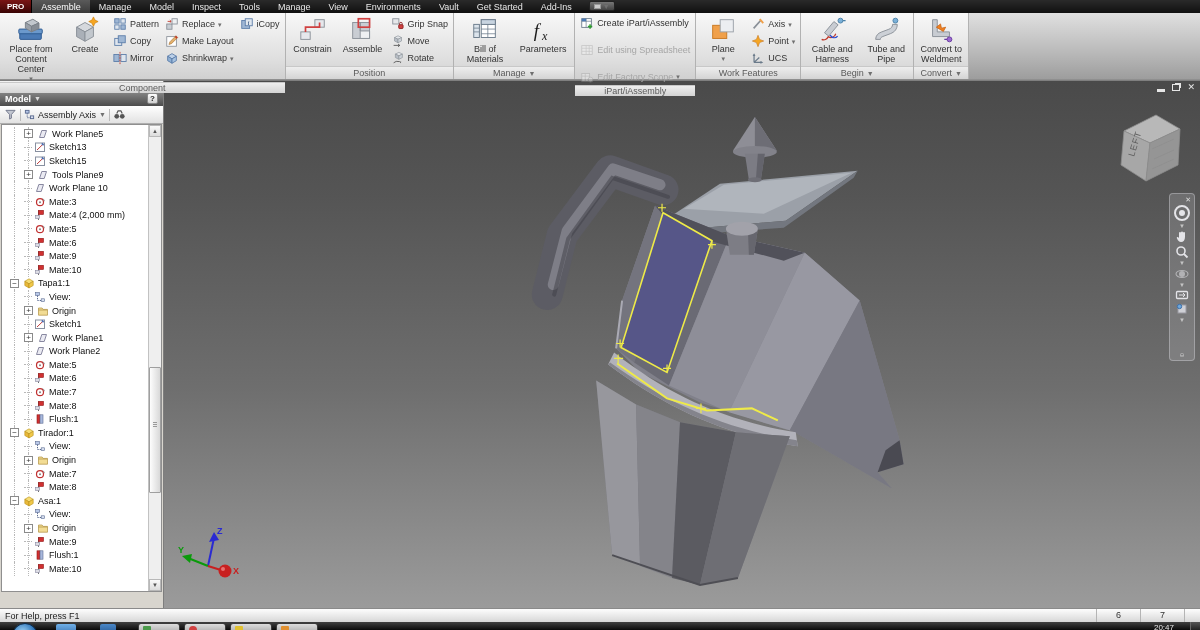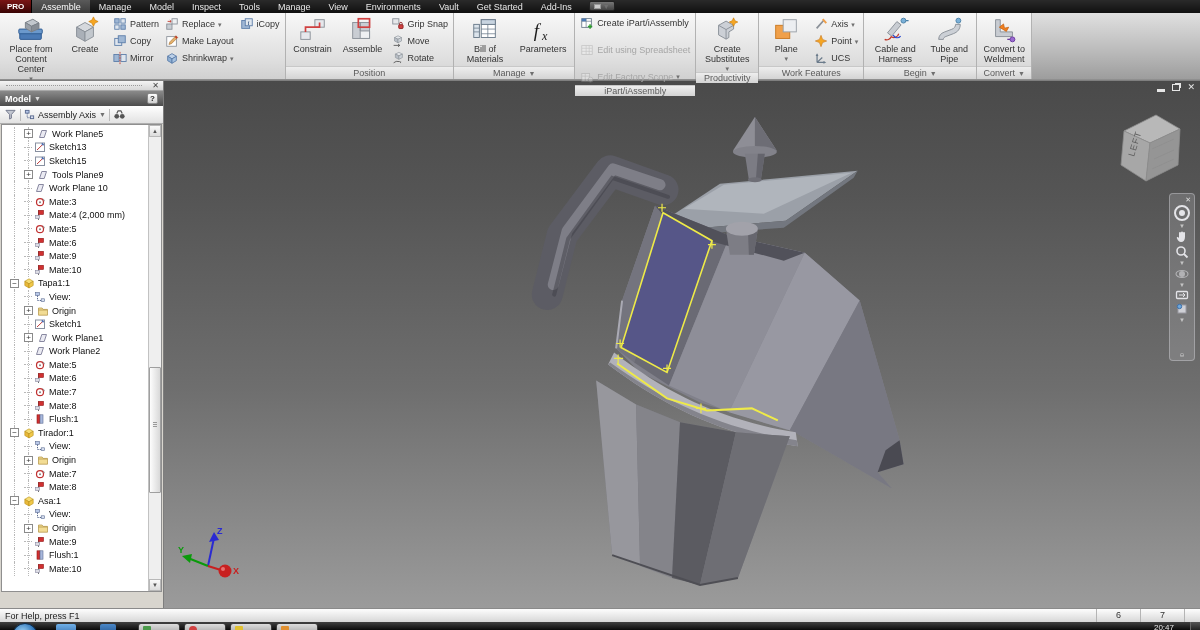--- a/index.html
+++ b/index.html
@@ -214,20 +214,23 @@
                 <svg viewBox="0 0 16 16">
                   <rect x="2" y="4" width="9" height="9" fill="#9fb7d4" stroke="#5a7ca8"></rect>
                   <rect x="6" y="2" width="8" height="8" fill="#dfe6ee" stroke="#5a7ca8"></rect>
                   <text x="8.5" y="9.5" font-size="8" fill="#1a3a6a" font-style="italic" font-family="Liberation Serif, serif">i</text>
                 </svg>
               </span>
               <span>iCopy</span>
             </div>
           </div>
         </div>
+        <div class="rgroup-label">
+          <span>Component</span>
+        </div>
       </div>
       <div class="rgroup">
         <div class="rgroup-items">
           <div class="btn-big narrow">
             <div class="ic">
               <span style="display: inline-flex;">
                 <svg viewBox="0 0 32 32">
                   <rect x="3" y="18" width="10" height="8" fill="#e6e8ec" stroke="#8a9098"></rect>
                   <rect x="18" y="5" width="10" height="8" fill="#e6e8ec" stroke="#8a9098"></rect>
                   <path d="M8 18 v-5 h15 v-5" fill="none" stroke="#d04040" stroke-width="1.8"></path>
@@ -352,40 +355,20 @@
                   <circle cx="12" cy="11" r="2.8" fill="#e2e2e2" stroke="#9a9a9a"></circle>
                 </svg>
               </span>
               <span>Edit Factory Scope</span>
               <span class="caret">▾</span>
             </div>
           </div>
         </div>
         <div class="rgroup-label">
           <span>iPart/iAssembly</span>
-        </div>
-      </div>
-      <div class="rgroup">
-        <div class="rgroup-items">
-          <div class="btn-big">
-            <div class="ic">
-              <span style="display: inline-flex;">
-                <svg viewBox="0 0 32 32">
-                  <path d="M7 11 l8 -4.5 8 4.5 v4 l-5 3 v6 l-3 1.7 -8 -4.5 z" fill="#ccd0d6" stroke="#8a9098"></path>
-                  <path d="M7 11 l8 4.5 8 -4.5 M15 15.5 v10.2" fill="none" stroke="#8a9098"></path>
-                  <path d="M23 3 l1.4 3.1 3.1 1.4 -3.1 1.4 -1.4 3.1 -1.4 -3.1 -3.1 -1.4 3.1 -1.4 z" fill="#f5a623" stroke="#d07d00" stroke-width=".7"></path>
-                </svg>
-              </span>
-            </div>
-            <span class="lbl">Create Substitutes</span>
-            <span class="caret">▾</span>
-          </div>
-        </div>
-        <div class="rgroup-label">
-          <span>Productivity</span>
         </div>
       </div>
       <div class="rgroup">
         <div class="rgroup-items">
           <div class="btn-big narrow">
             <div class="ic">
               <span style="display: inline-flex;">
                 <svg viewBox="0 0 32 32">
                   <rect x="5" y="11" width="15" height="14" fill="#f0a04a" stroke="#c87820"></rect>
                   <rect x="13" y="5" width="14" height="13" fill="#eceef1" stroke="#9aa0a8"></rect>

